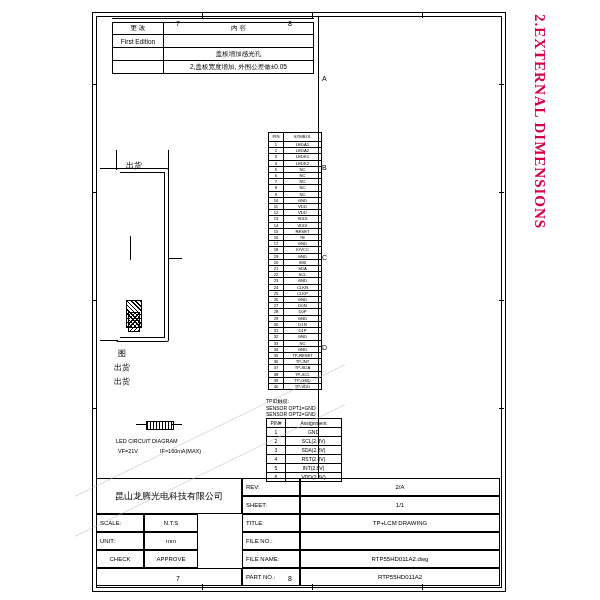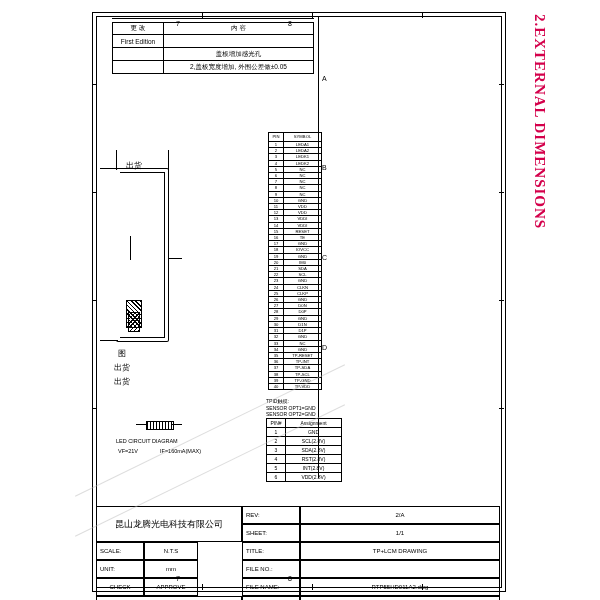--- a/index.html
+++ b/index.html
@@ -96,21 +96,21 @@
     background:repeating-linear-gradient(90deg,#000 0 1px,transparent 1px 3px);
   }
   .led-label{position:absolute;font-size:5.5px;color:#000;line-height:7px;}
 
   
   .title-block{
     position:absolute;left:96px;top:478px;width:404px;height:108px;
     font-size:6px;color:#000;
   }
   .tb-cell{position:absolute;border:1px solid #000;box-sizing:border-box;
-    display:flex;align-items:center;padding-left:3px;font-size:6px;color:#000;margin-top:28px;}
+    display:flex;align-items:center;padding-left:3px;font-size:6px;color:#000;}
   .tb-cell.c{justify-content:center;padding-left:0;}
   .tb-company{font-size:9px;}
 
   
   .red-title{
     position:absolute;left:508px;top:14px;width:40px;height:240px;
     color:#d4004b;font-size:15px;font-weight:bold;
     font-family:"Liberation Serif", serif;
     writing-mode:vertical-rl;text-orientation:mixed;
     letter-spacing:1px;

